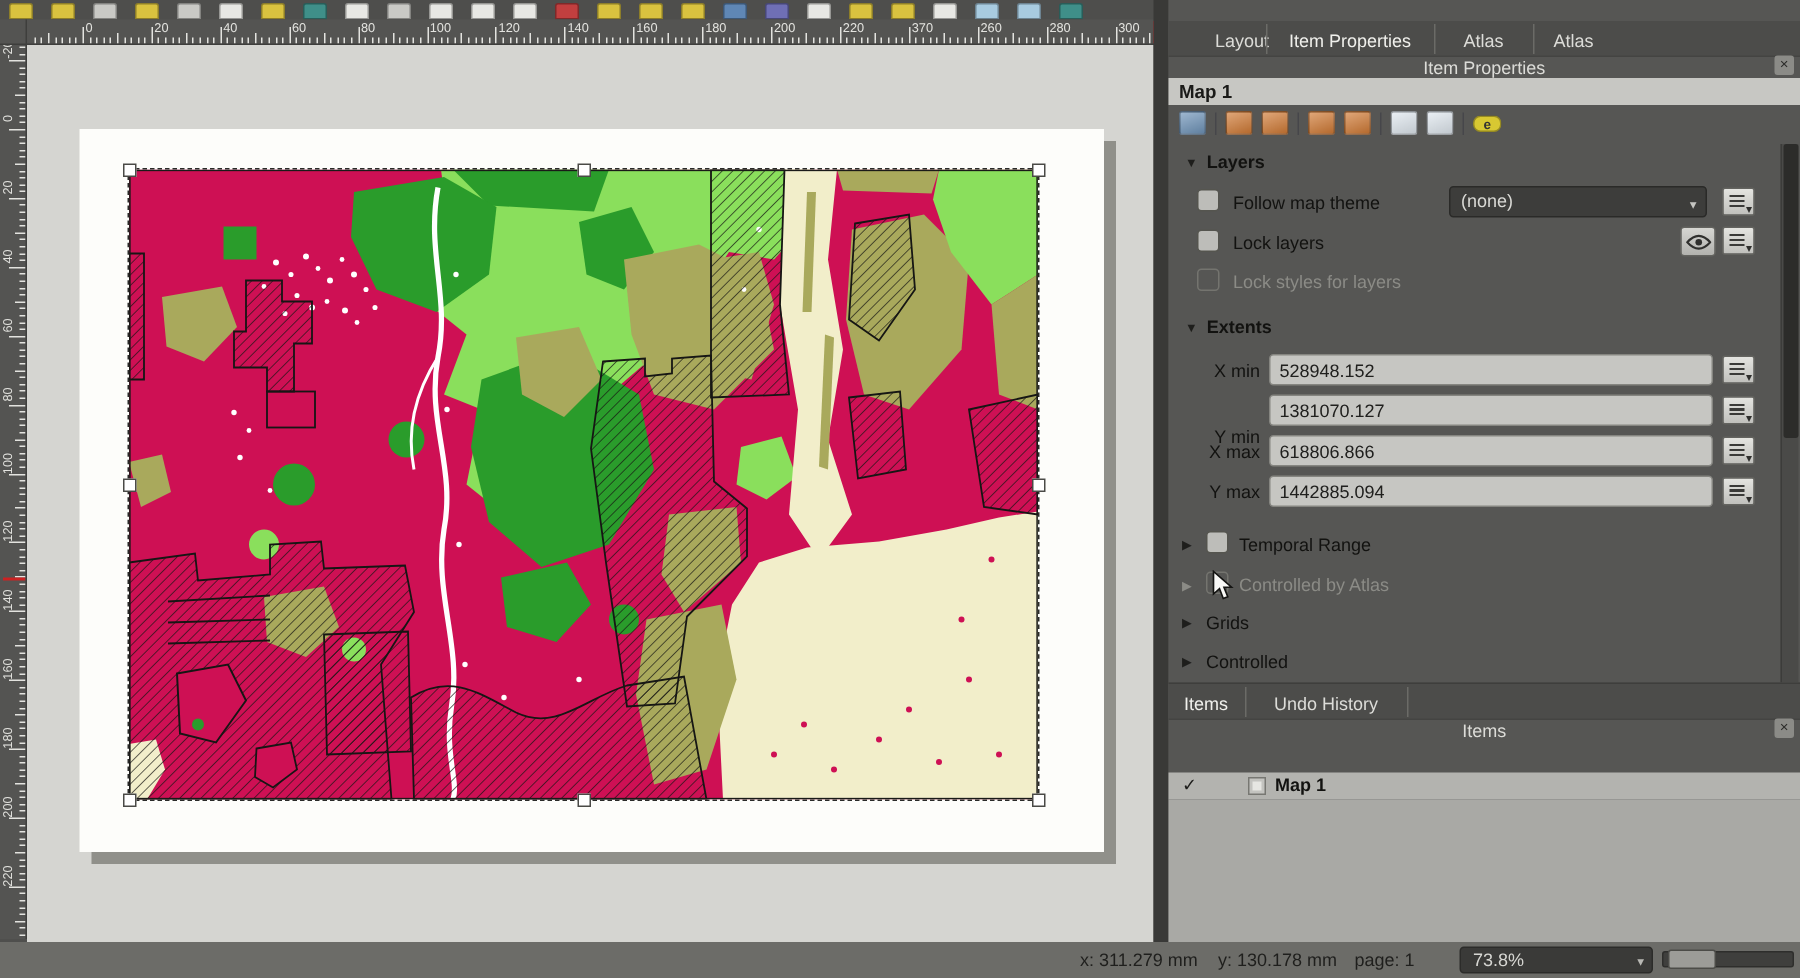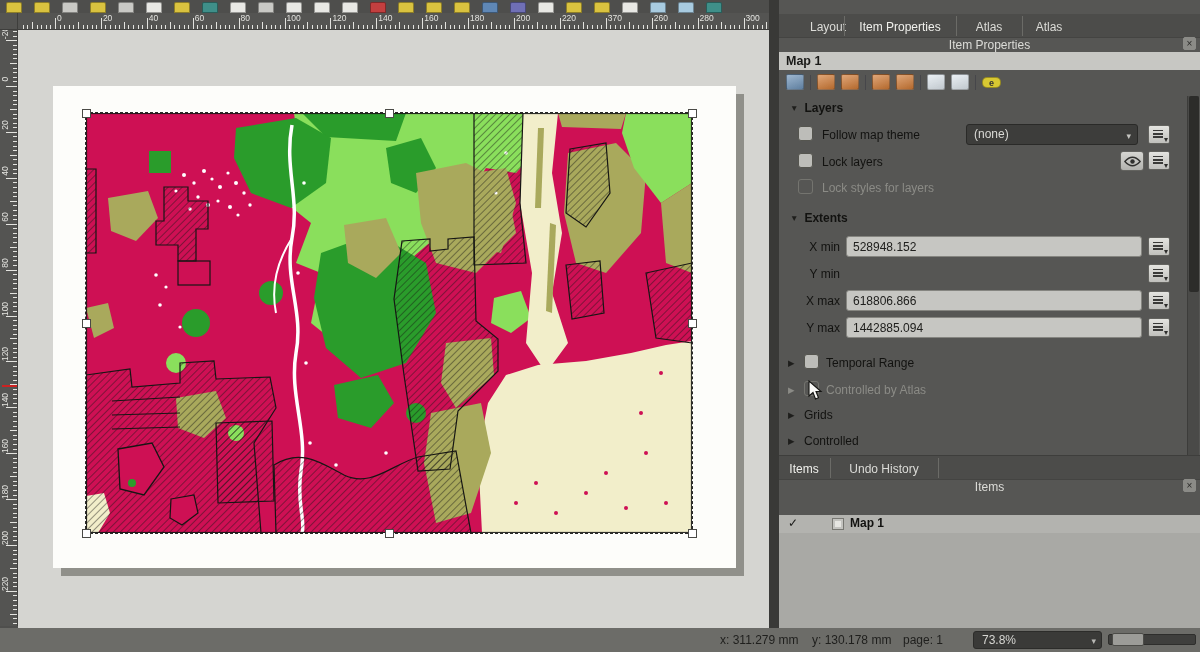--- a/index.html
+++ b/index.html
@@ -660,21 +660,22 @@
     <div class="cbox dis" style="left:19px;top:179px"></div>
     <span class="plabel dis" style="left:43px;top:181px">Lock styles for layers</span>
 
     <span class="sec-hdr" style="top:211px"><span class="tri">▼</span><span>Extents</span></span>
     <span class="flabel" style="left:8px;top:240px">X min</span>
     <input class="field" style="left: 67px; top: 236px;" value="528948.152">
     <div class="ddbtn" style="left:369px;top:237px">
         <span class="bars"></span>
         <span class="arr">▾</span>
       </div>
-    <span class="flabel" style="left:8px;top:267px">Y min</span>
+    <span class="flabel" style="left:8px;top:284px">Y min</span>
+    <input class="field" style="left: 67px; top: 263px;" value="1381070.127">
     <div class="ddbtn" style="left:369px;top:264px">
         <span class="bars"></span>
         <span class="arr">▾</span>
       </div>
     <span class="flabel" style="left:8px;top:294px">X max</span>
     <input class="field" style="left: 67px; top: 290px;" value="618806.866">
     <div class="ddbtn" style="left:369px;top:291px">
         <span class="bars"></span>
         <span class="arr">▾</span>
       </div>

